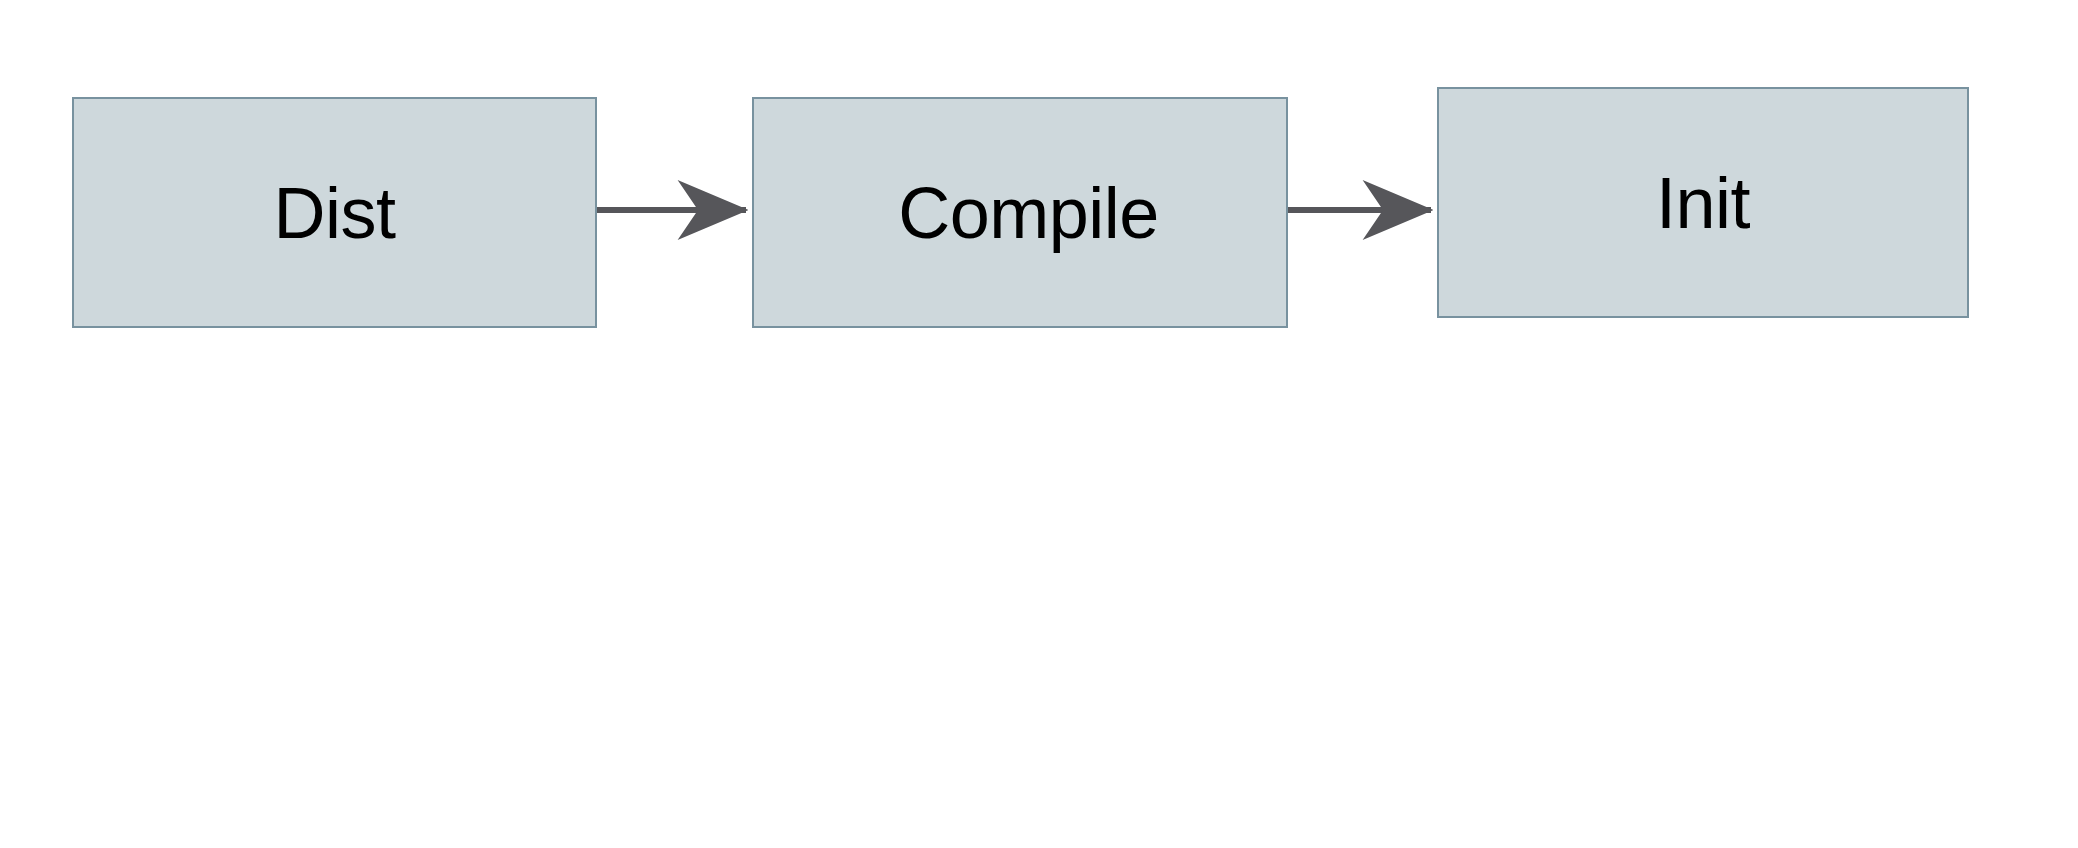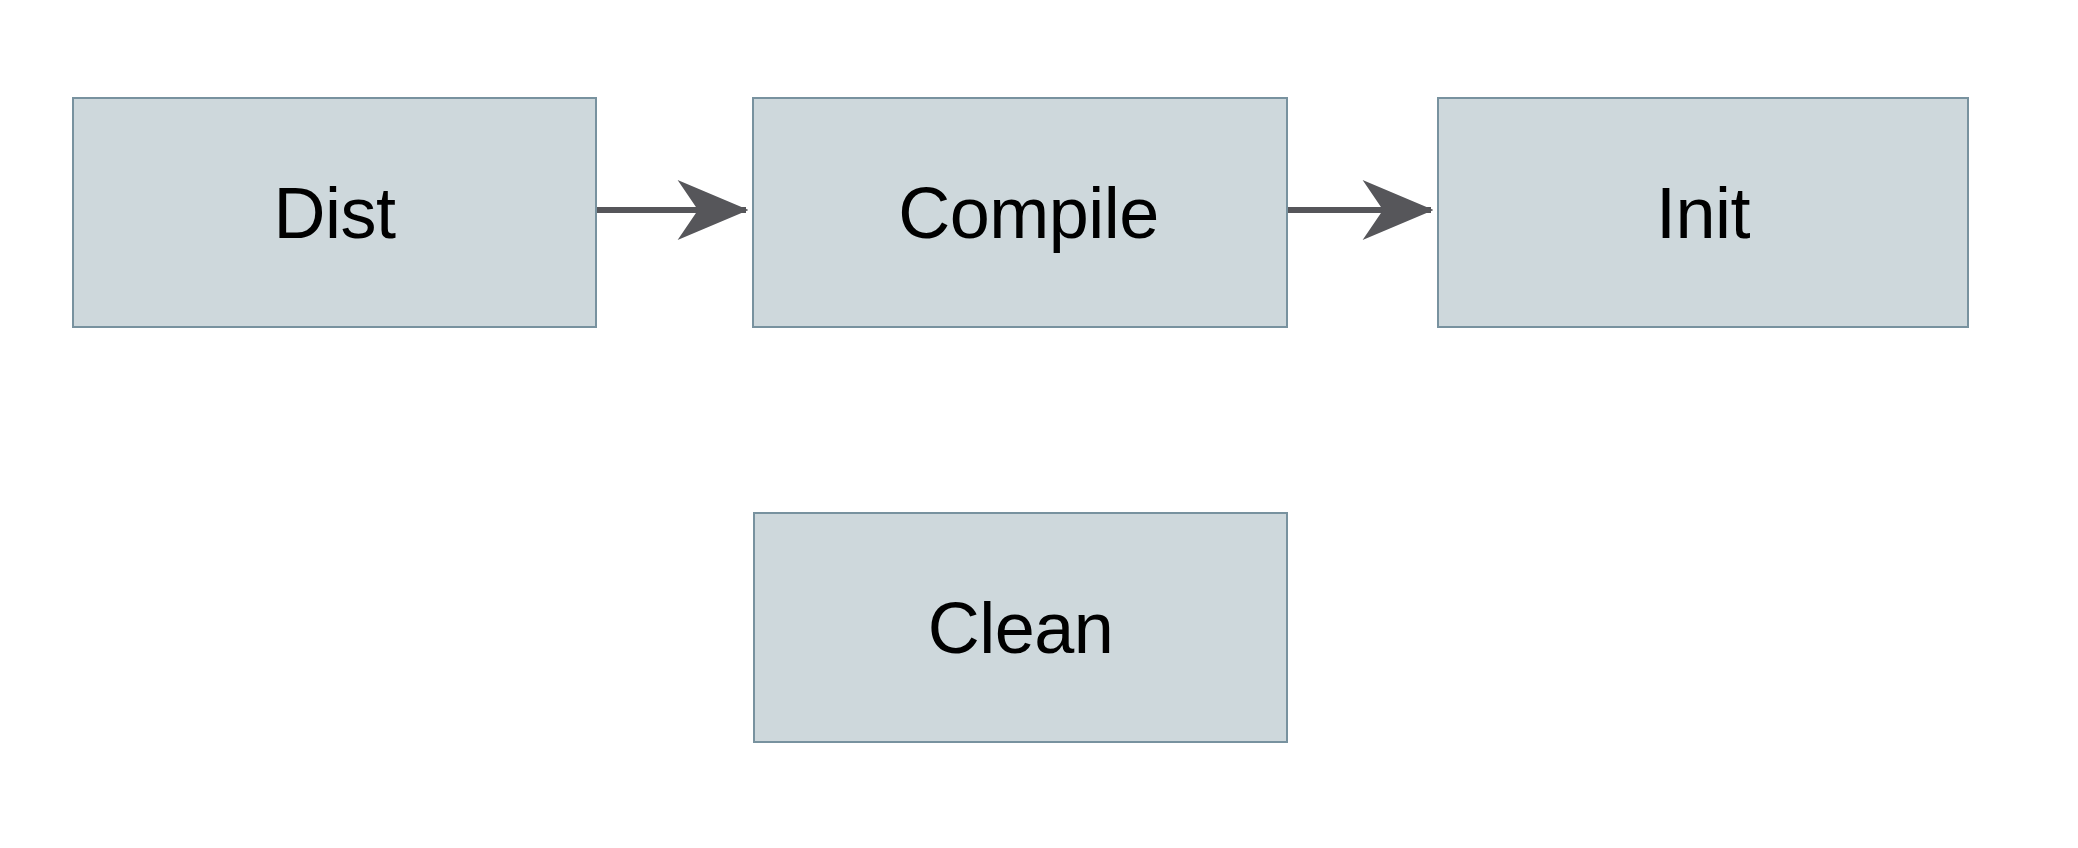--- a/index.html
+++ b/index.html
@@ -63,21 +63,18 @@
   </svg>
 
   <div class="node" style="left:72px; top:97px; width:525px; height:231px;">
     <span class="node-label">Dist</span>
   </div>
 
   <div class="node" style="left:752px; top:97px; width:536px; height:231px;padding-left:17px;">
     <span class="node-label">Compile</span>
   </div>
 
-  <div class="node" style="left:1437px; top:97px; width:532px; height:231px;text-align:right;">
+  <div class="node" style="left:1437px; top:87px; width:532px; height:231px;text-align:right;">
     <span class="node-label">Init</span>
   </div>
 
-  <div class="node" style="left:753px; top:512px; width:535px; height:231px;">
-    <span class="node-label">Clean</span>
-  </div>
 
 </div>
 
 </body></html>

